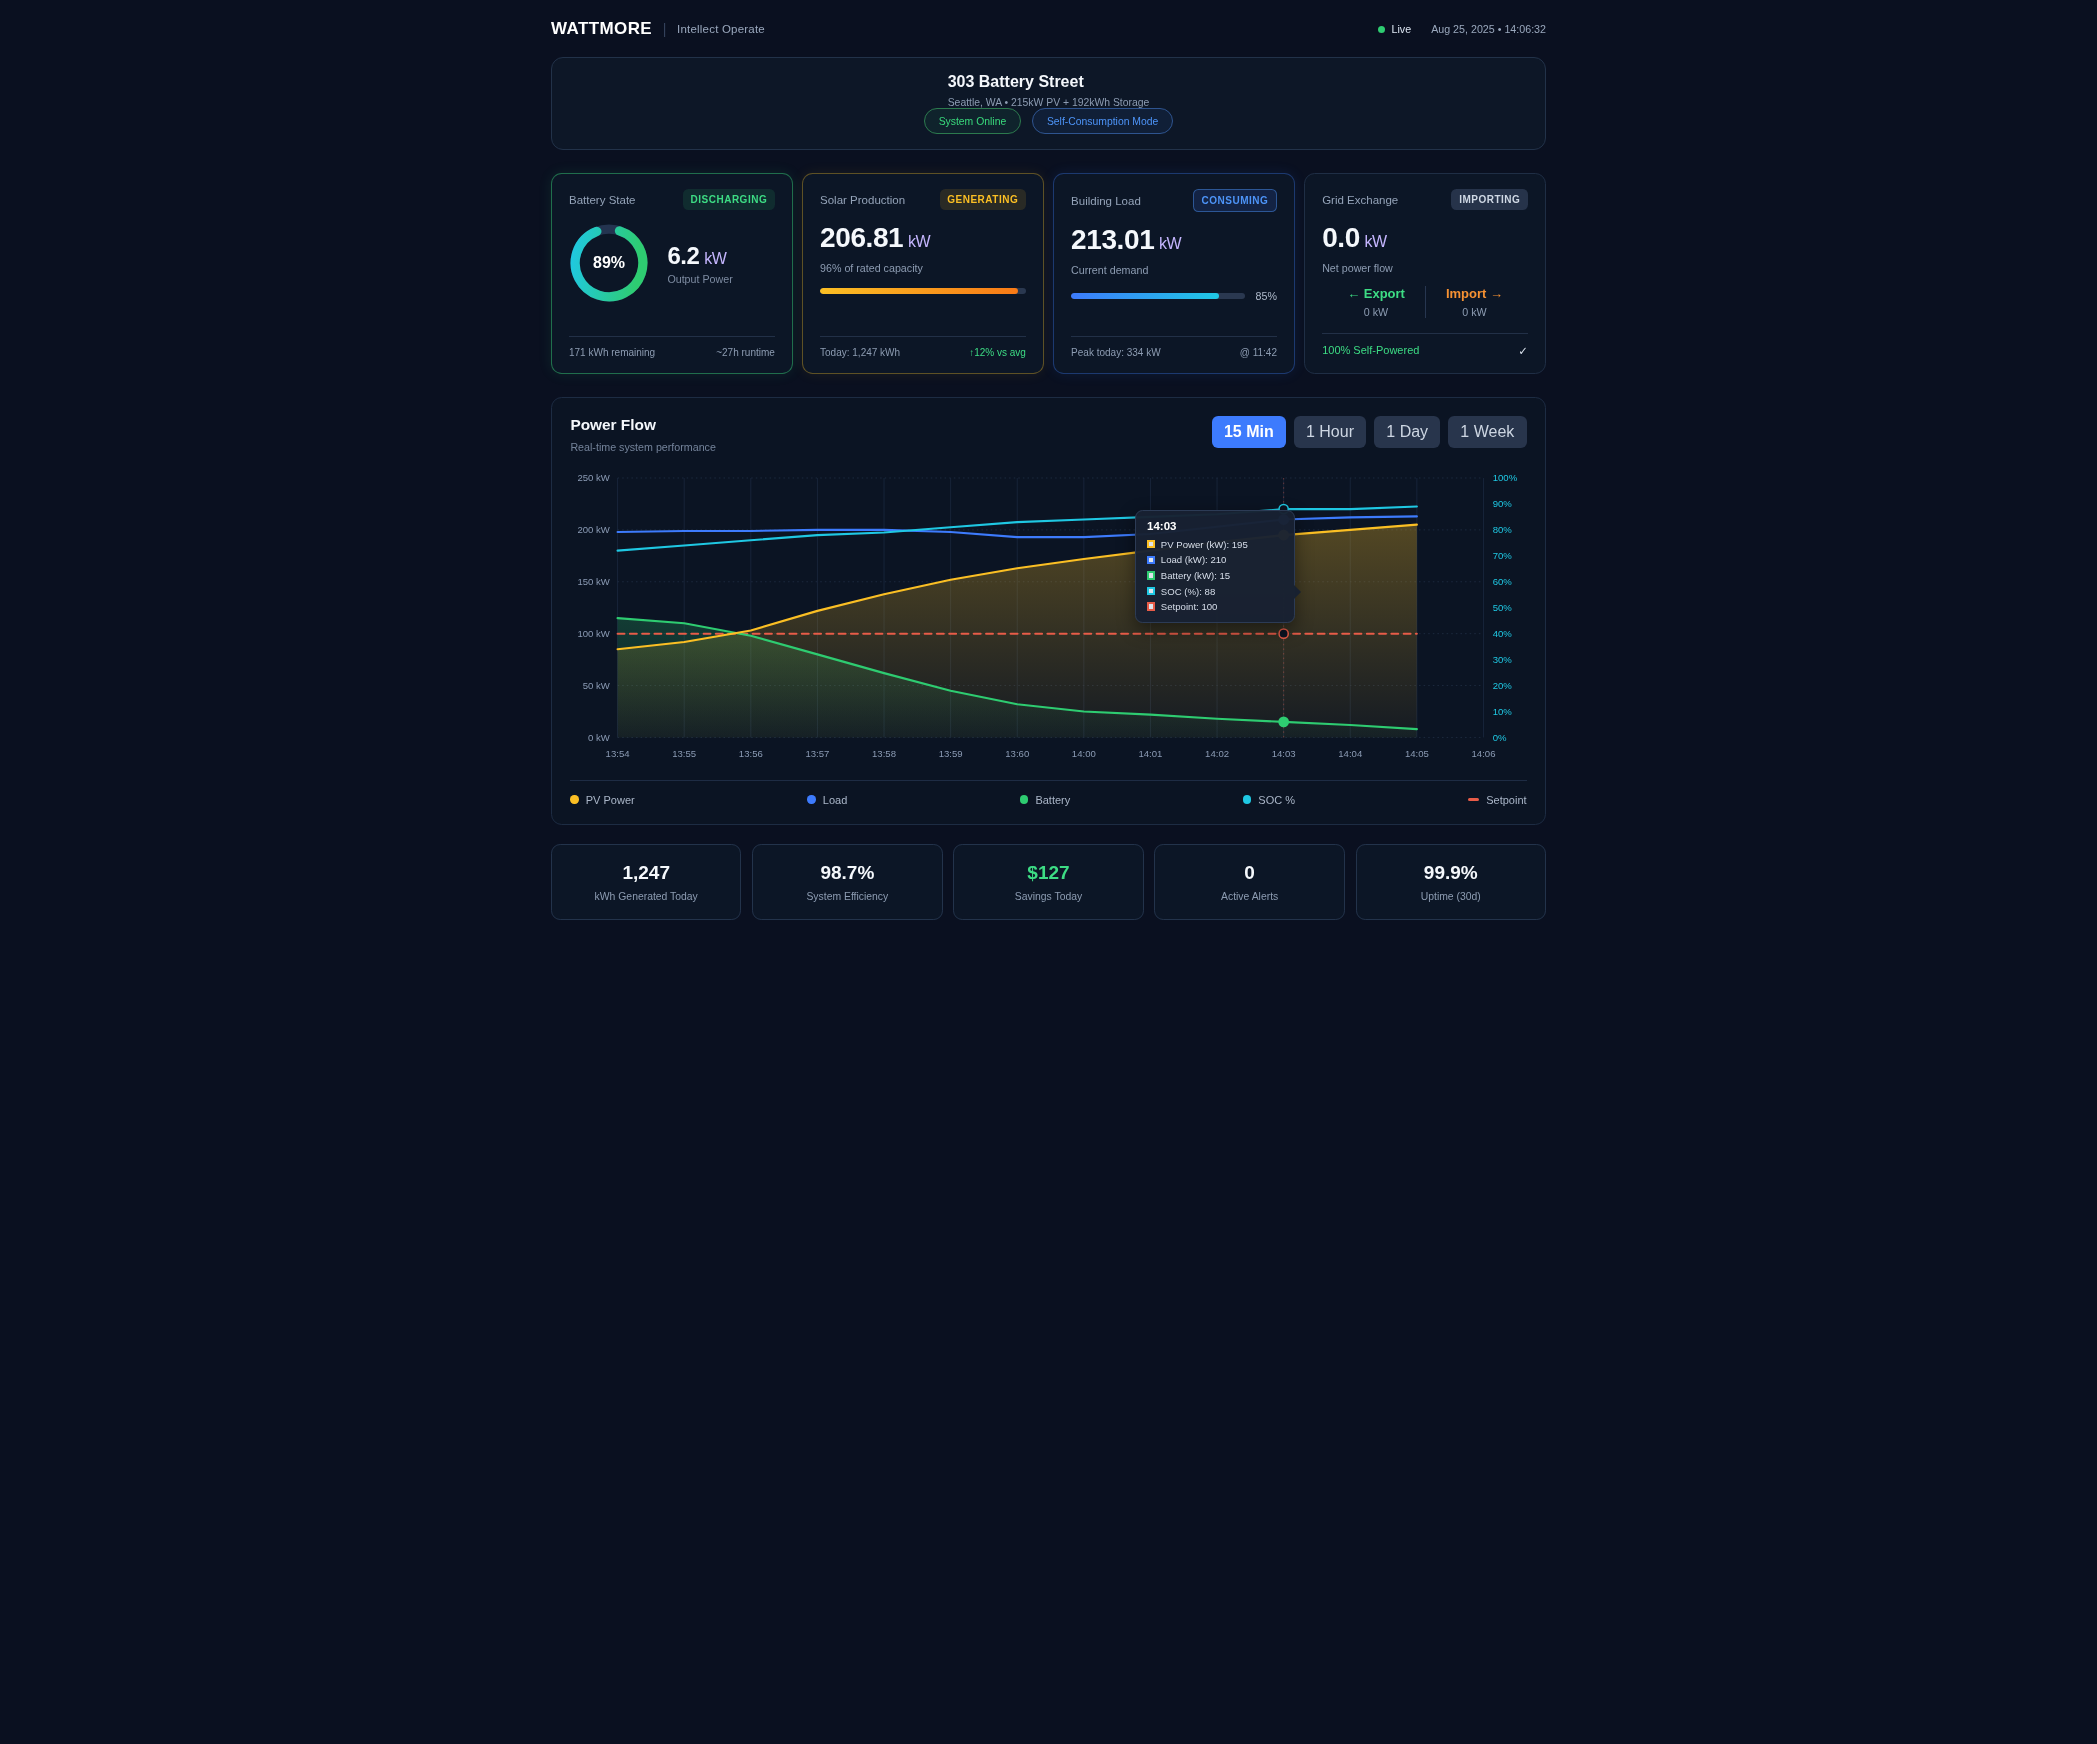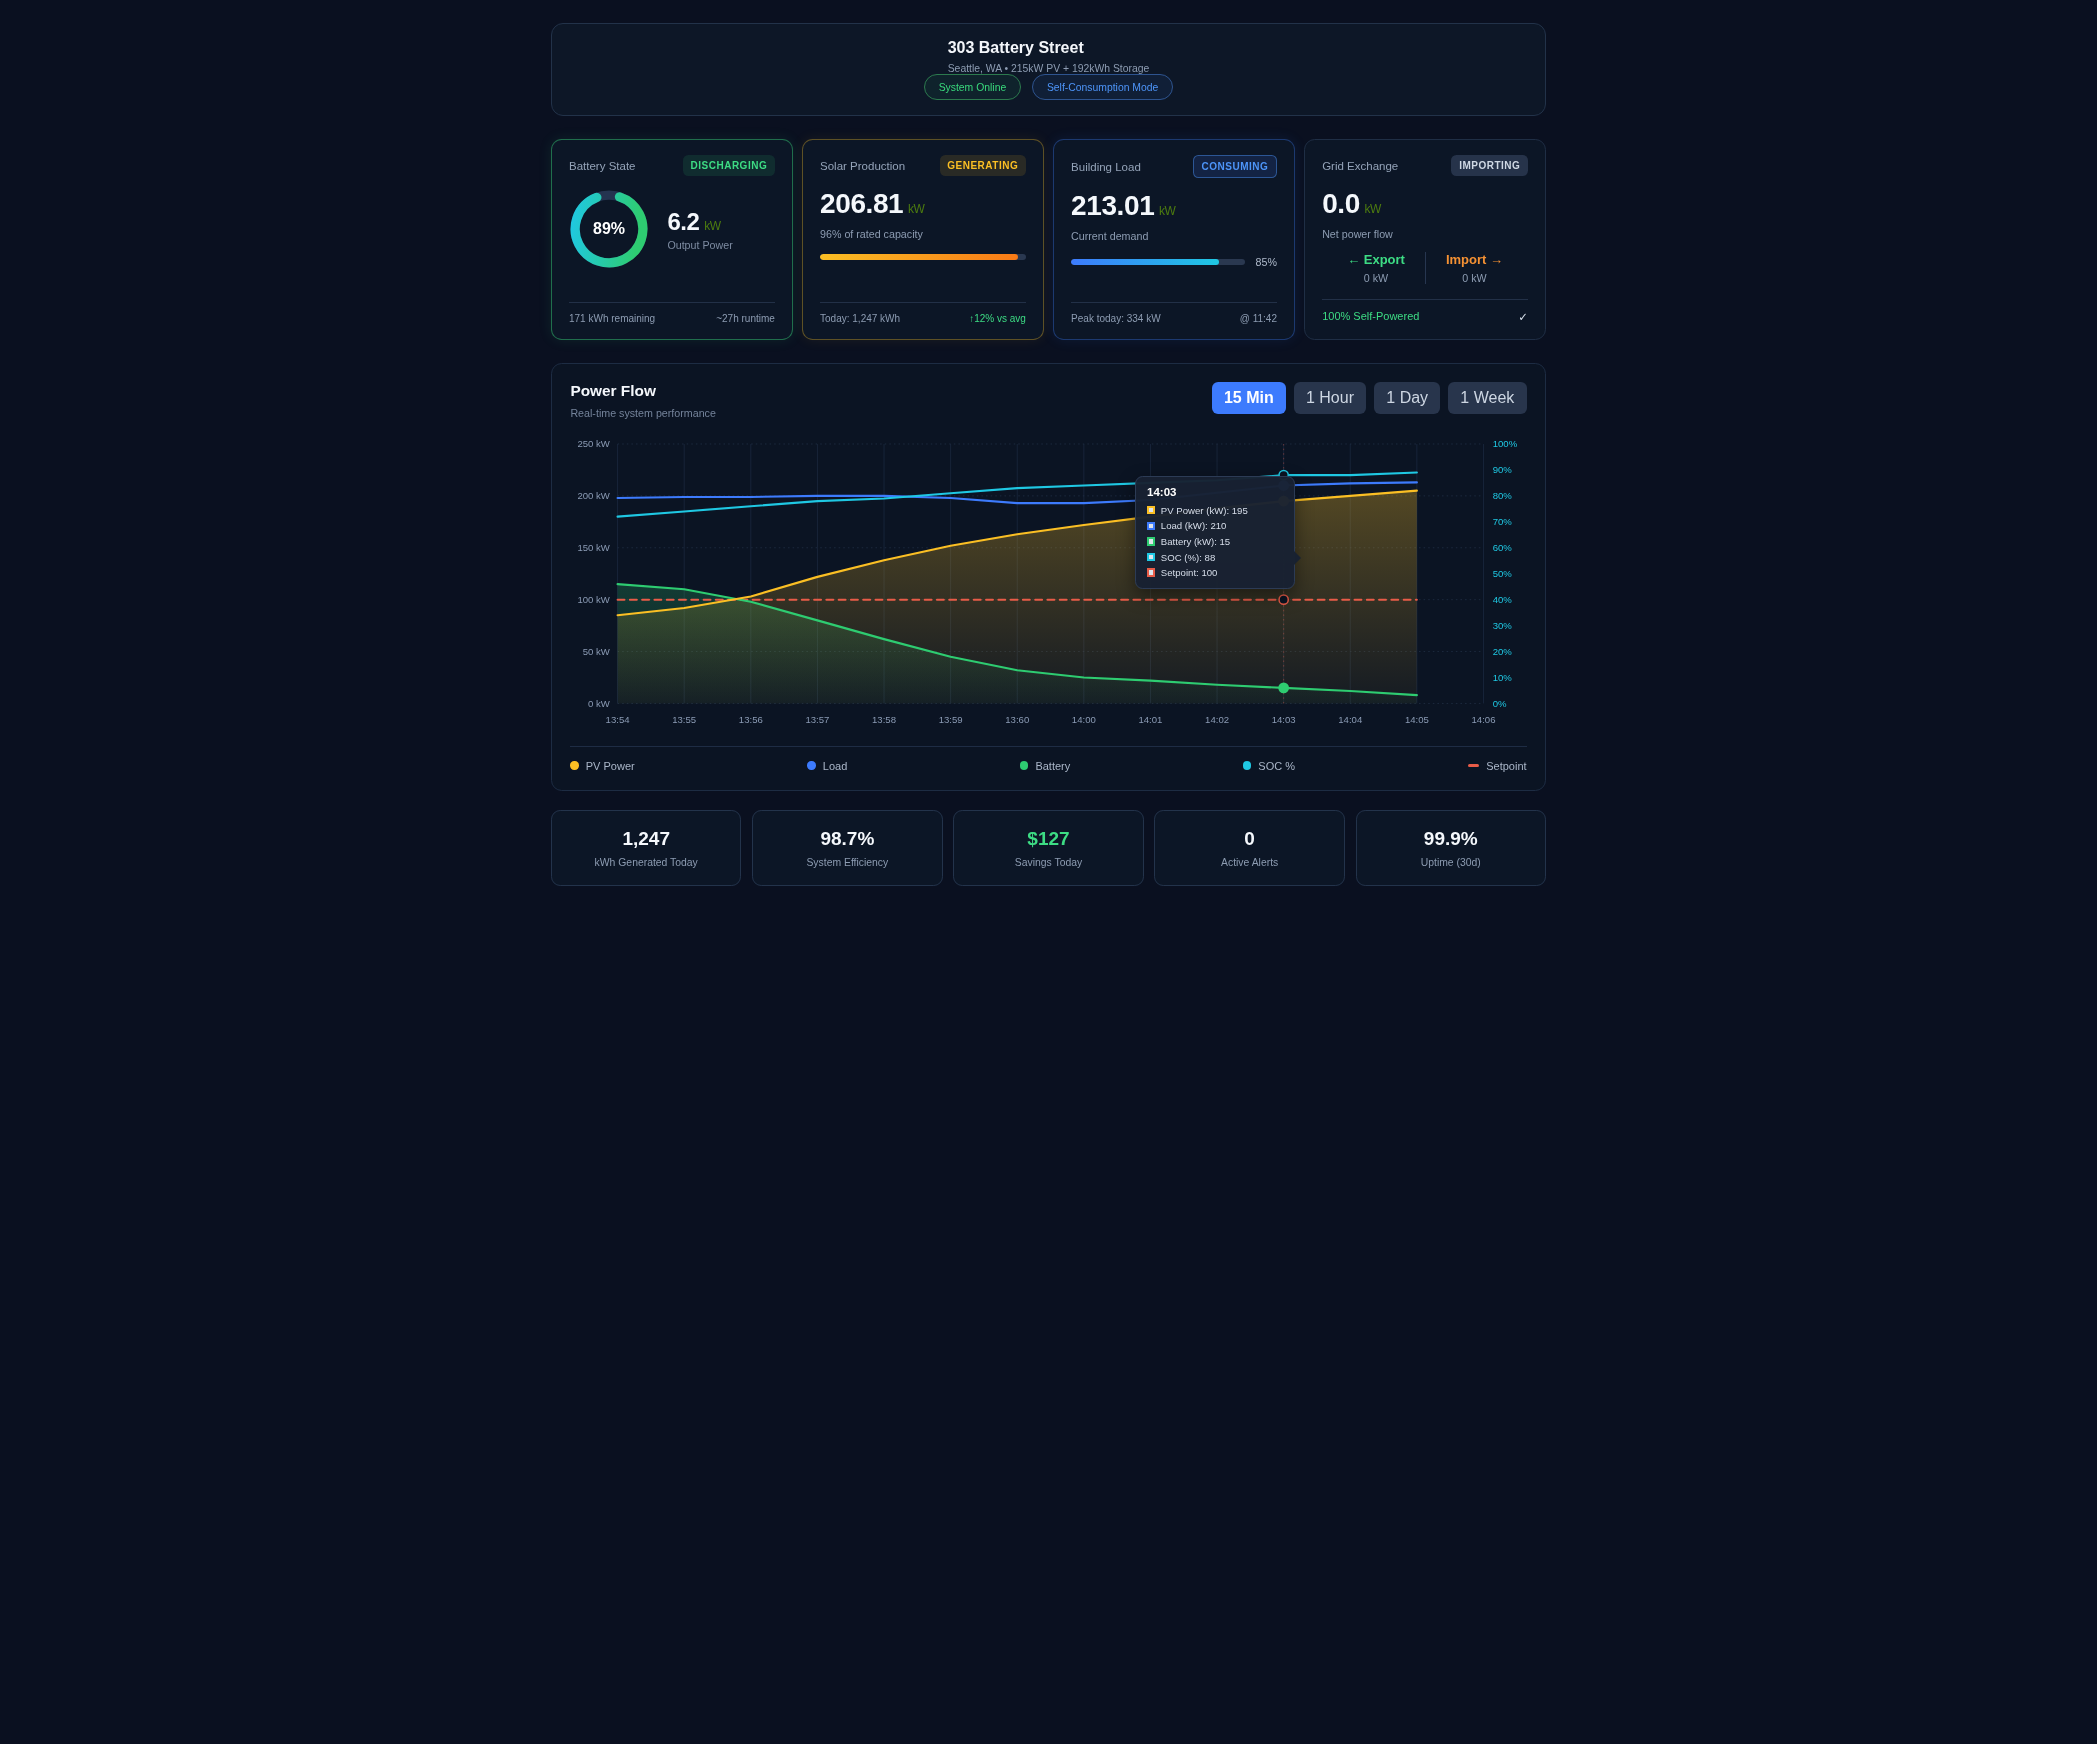--- a/index.html
+++ b/index.html
@@ -43,21 +43,21 @@
   .mcard.glow-yellow { border-color:rgba(250,191,36,.35); box-shadow:0 0 14px rgba(250,191,36,.08); }
   .mcard.glow-blue   { border-color:rgba(61,123,253,.35); box-shadow:0 0 14px rgba(61,123,253,.10); }
   .mcard-head { display:flex; align-items:center; justify-content:space-between; margin-bottom:12.3px; }
   .mcard-title { font-size:11.5px; color:#94a3b8; }
   .badge { font-size:10px; font-weight:bold; letter-spacing:0.5px; padding:4.6px 7.7px; border-radius:5.4px; }
   .badge-green { color:#3ddc84; background:rgba(46,204,113,.12); }
   .badge-amber { color:#fbbf24; background:rgba(251,191,36,.12); }
   .badge-blue  { color:#4d94f8; background:rgba(61,123,253,.14); border:0.8px solid rgba(77,148,248,.45); }
   .badge-gray  { color:#cfd8e4; background:#26334a; }
   .big-value { font-size:28px; font-weight:bold; color:#f5f8fc; letter-spacing:-0.4px; }
-  .big-unit { font-size:12px; color:#4d7c0f; font-weight:normal; margin-left:4.6px; }
+  .big-unit { font-size:16px; color:#c4b5fd; font-weight:normal; margin-left:4.6px; }
   .sub-label { font-size:10.7px; color:#8d9cb2; margin-top:7.7px; }
   .mcard .spacer { flex:1; }
   .mcard hr { border:none; border-top:0.8px solid #223047; margin:10.7px 0 9.2px; }
   .mcard-footer { display:flex; justify-content:space-between; font-size:10px; color:#8d9cb2; }
 
   
   .batt-body { display:flex; align-items:center; gap:18.4px; margin-top:1.5px; }
   .donut-wrap { position:relative; width:80px; height:80px; flex:none; }
   .donut-center { position:absolute; inset:0; display:flex; align-items:center; justify-content:center;
     font-size:16px; font-weight:bold; color:#ffffff; }
@@ -120,20 +120,34 @@
   .stat-card { background:#0c1626; border:0.8px solid #23334b; border-radius:9.2px; padding:17px 7.7px; text-align:center; }
   .stat-value { font-size:19px; font-weight:bold; color:#f5f8fc; }
   .stat-value.accent { color:#3ddc84; }
   .stat-label { font-size:10.4px; color:#8d9cb2; margin-top:7px; }
 </style>
 </head>
 <body>
 
 <div class="page">
 
+  <div class="topbar">
+    <div class="brand-wrap">
+      <span class="brand">WATTMORE</span>
+      <span class="brand-divider">|</span>
+      <span class="product">Intellect Operate</span>
+    </div>
+    <div class="topbar-right">
+      <span class="live">
+        <span class="live-dot"></span>
+        <span>Live</span>
+      </span>
+      <span class="datetime">Aug 25, 2025 • 14:06:32</span>
+    </div>
+  </div>
 
   <div class="site-card">
     <div>
       <div class="site-name">303 Battery Street</div>
       <div class="site-details">Seattle, WA • 215kW PV + 192kWh Storage</div>
     </div>
     <div class="site-badges">
         <span class="pill pill-green">System Online</span>
         <span class="pill pill-blue">Self-Consumption Mode</span>
       </div>

